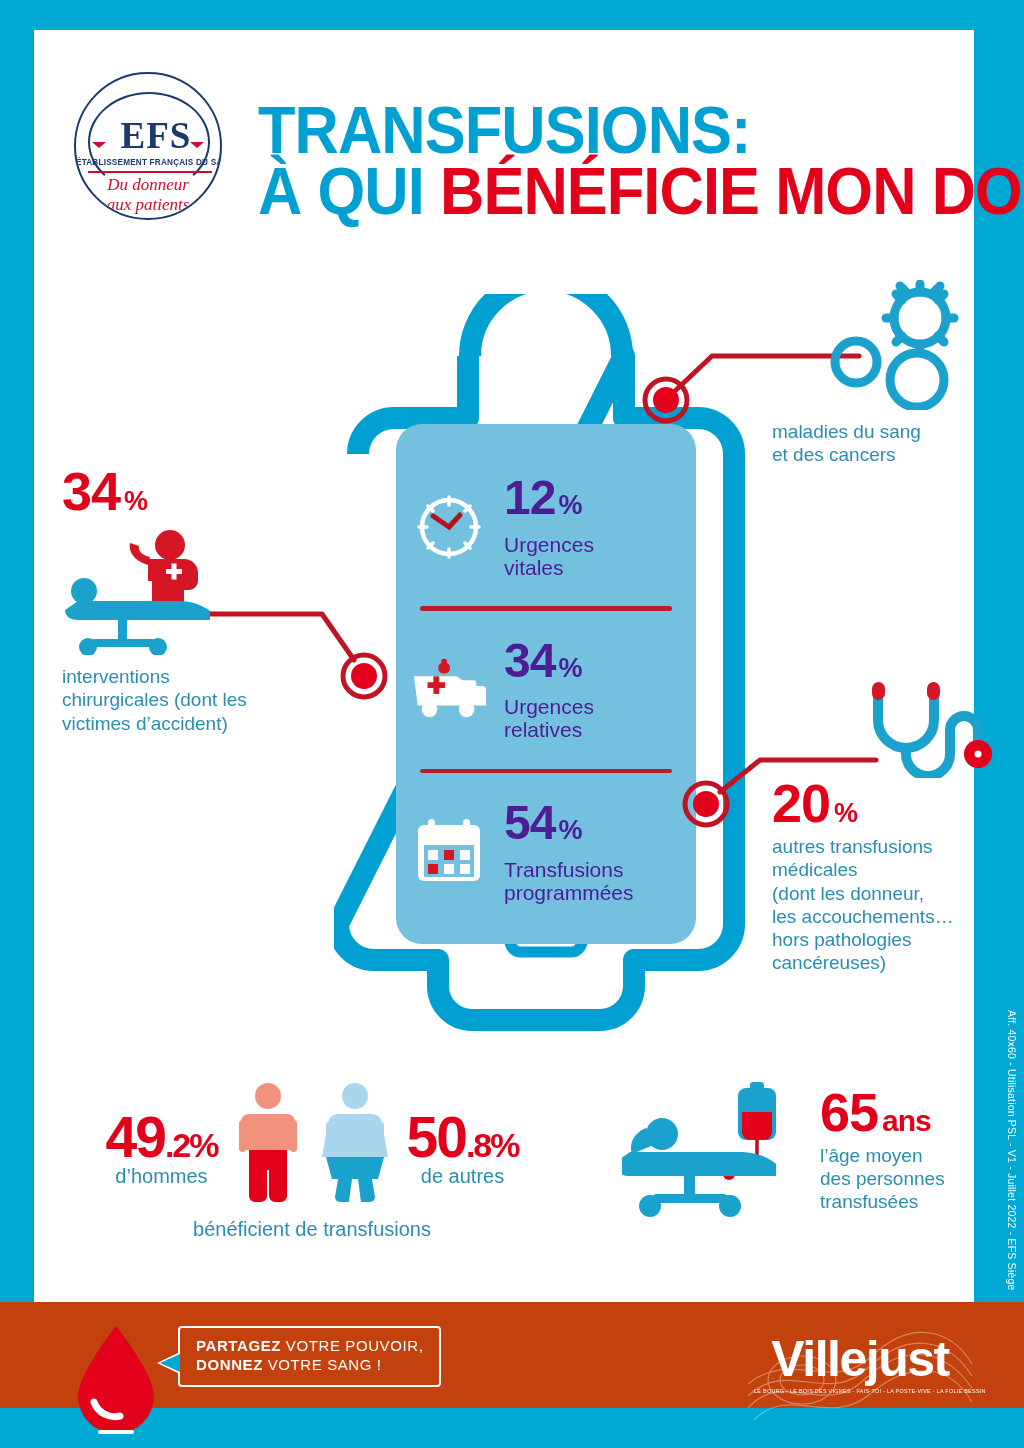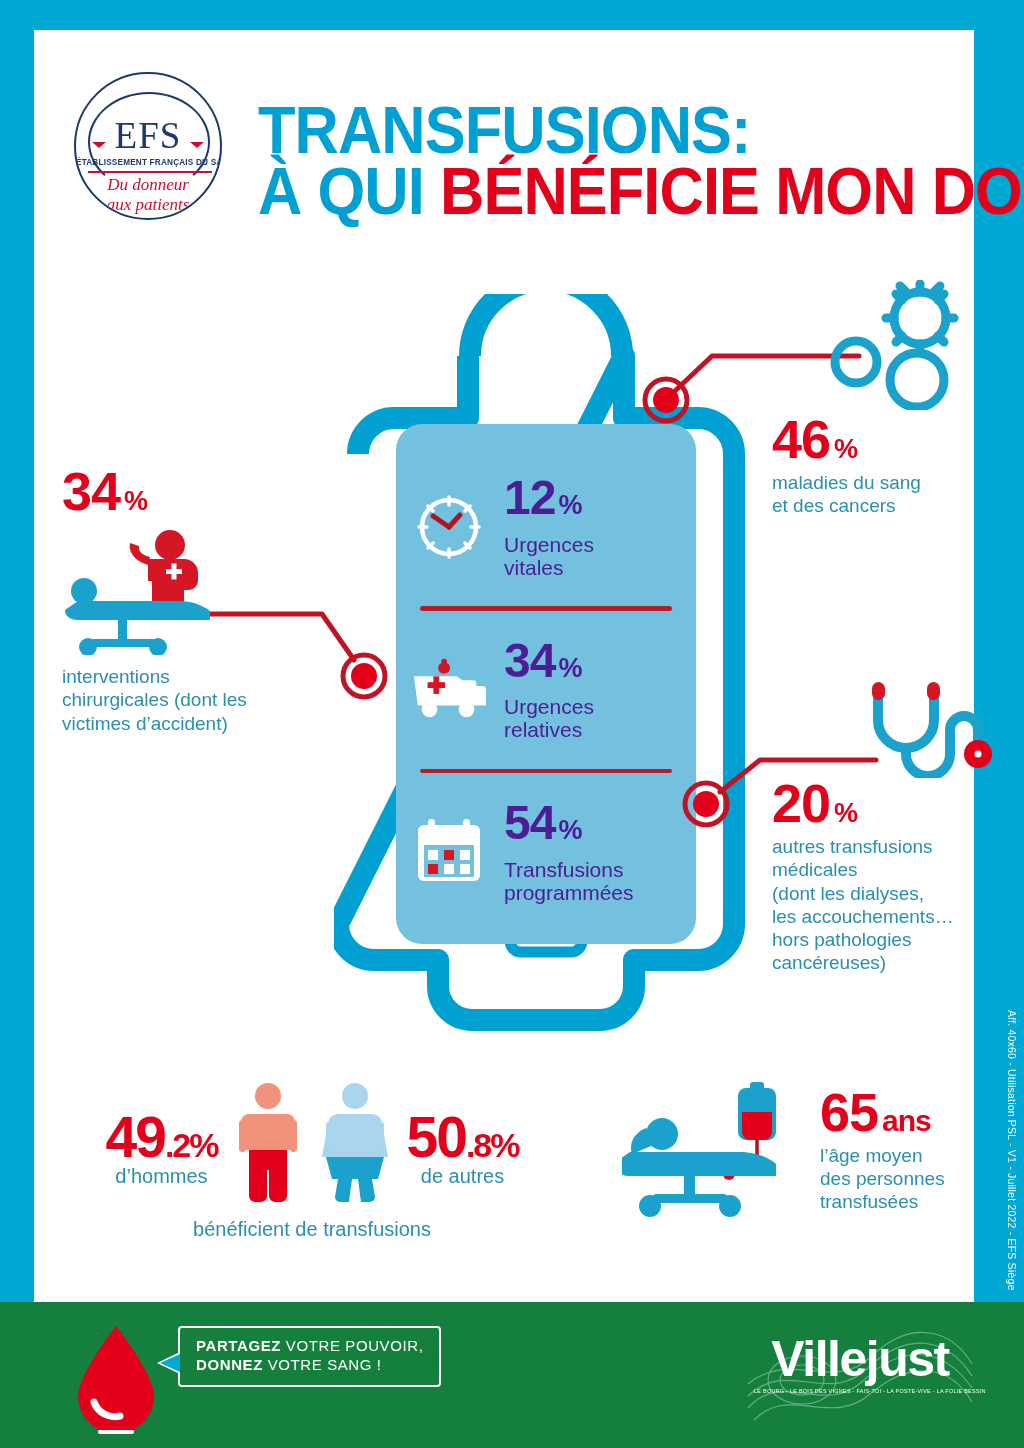--- a/index.html
+++ b/index.html
@@ -33,24 +33,24 @@
     overflow: hidden;
   }
   .efs-arc2 {
     position: absolute; left: 12px; top: 18px;
     width: 122px; height: 100px;
     border: 2.5px solid #1b3a6b;
     border-radius: 50%;
     border-bottom-color: transparent;
   }
   .efs-main {
-    position: absolute; top: 40px; left: 0; width: 100%;
+    position: absolute; top: 40px; left: 8px; width: 100%;
     text-align: center;
     font-family: "Liberation Serif", serif;
-    font-size: 37px; font-weight: 400;
+    font-size: 37px; font-weight: 700;
     letter-spacing: 1px; color: #1b3a6b;
   }
   .efs-sub {
     position: absolute; top: 84px; left: 0; width: 100%;
     text-align: center;
     font-size: 8.2px; font-weight: 700;
     letter-spacing: 0.2px; color: #1b3a6b;
     white-space: nowrap;
   }
   .efs-rule {
@@ -141,21 +141,21 @@
   .bottom-right { position: absolute; left: 588px; top: 1050px; width: 380px; display: flex; align-items: center; gap: 18px; }
 
   
   .side-text {
     position: absolute; right: 6px; top: 1010px;
     color: #ffffff; font-size: 10.5px; letter-spacing: 0.2px;
     writing-mode: vertical-rl; white-space: nowrap;
   }
 
   
-  .footer { position: absolute; left: 0; top: 1302px; width: 1024px; height: 146px; background: #15803d; }
+  .footer { position: absolute; left: 0; top: 1302px; width: 1024px; height: 106px; background: #c2410c; }
   .drop-wrap { position: absolute; left: 56px; top: 16px; width: 120px; height: 120px; }
   .bubble {
     position: absolute; left: 178px; top: 24px;
     border: 2.5px solid #ffffff; border-radius: 4px;
     padding: 9px 16px 10px 16px;
     color: #ffffff;
   }
   .bubble-line { font-size: 15px; font-weight: 400; letter-spacing: 0.6px; line-height: 1.25; white-space: nowrap; }
   .bubble-line b { font-weight: 800; }
   .bubble-tail {
@@ -370,41 +370,40 @@
           <line x1="102" y1="14" x2="108" y2="20"></line>
           <line x1="144" y1="56" x2="150" y2="62"></line>
           <line x1="150" y1="14" x2="144" y2="20"></line>
           <line x1="108" y1="56" x2="102" y2="62"></line>
           <line x1="106" y1="6" x2="112" y2="12"></line>
           <line x1="146" y1="6" x2="140" y2="12"></line>
         </g>
         <circle cx="62" cy="82" r="21" fill="none" stroke="#1ba2cc" stroke-width="9"></circle>
         <circle cx="123" cy="100" r="27" fill="none" stroke="#1ba2cc" stroke-width="9"></circle>
       </svg>
-      <div class="c-num"><span>46</span><span class="pct">%</span></div>
       <div class="c-desc">
         <div>maladies du sang</div>
         <div>et des cancers</div>
       </div>
     </div>
 
     <div class="callout" style="left:738px; top:648px; width:230px;">
       <svg width="150" height="100" viewBox="0 0 150 100" style="margin-left:84px;">
         <path d="M22 16 v26 a28 28 0 0 0 56 0 v-26" fill="none" stroke="#1ba2cc" stroke-width="10" stroke-linecap="round"></path>
         <path d="M50 70 v6 a22 22 0 0 0 44 0 v-24 a14 14 0 0 1 28 0 v14" fill="none" stroke="#1ba2cc" stroke-width="10" stroke-linecap="round"></path>
         <rect x="16" y="4" width="13" height="18" rx="6.5" fill="#d41625"></rect>
         <rect x="71" y="4" width="13" height="18" rx="6.5" fill="#d41625"></rect>
         <circle cx="122" cy="76" r="14" fill="#e2001a"></circle>
         <circle cx="122" cy="76" r="3.5" fill="#ffffff"></circle>
       </svg>
       <div class="c-num" style="margin-top:-4px;"><span>20</span><span class="pct">%</span></div>
       <div class="c-desc">
         <div>autres transfusions</div>
         <div>médicales</div>
-        <div>(dont les dialyses,</div>
+        <div>(dont les donneur,</div>
         <div>les accouchements…</div>
         <div>hors pathologies</div>
         <div>cancéreuses)</div>
       </div>
     </div>
 
     <div class="bottom-left">
       <div class="gender-row">
 
         <div class="g-block" style="padding-bottom:16px;">

